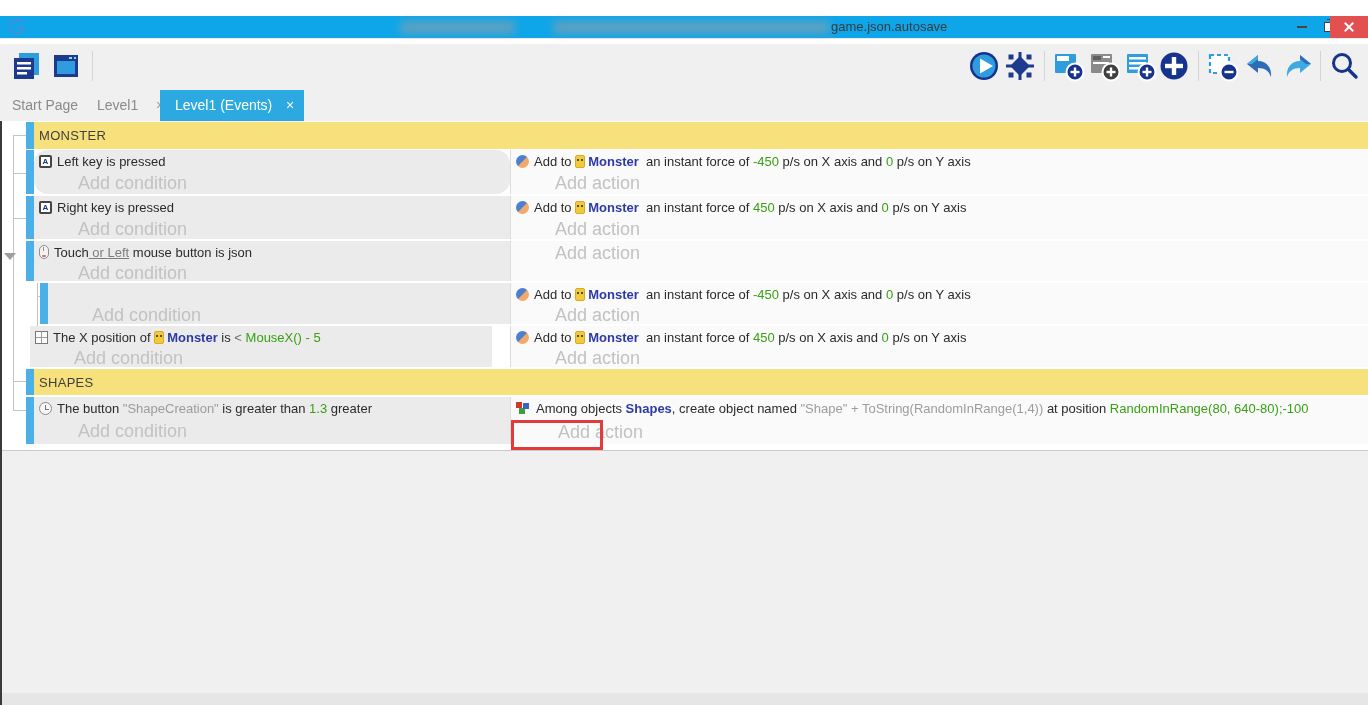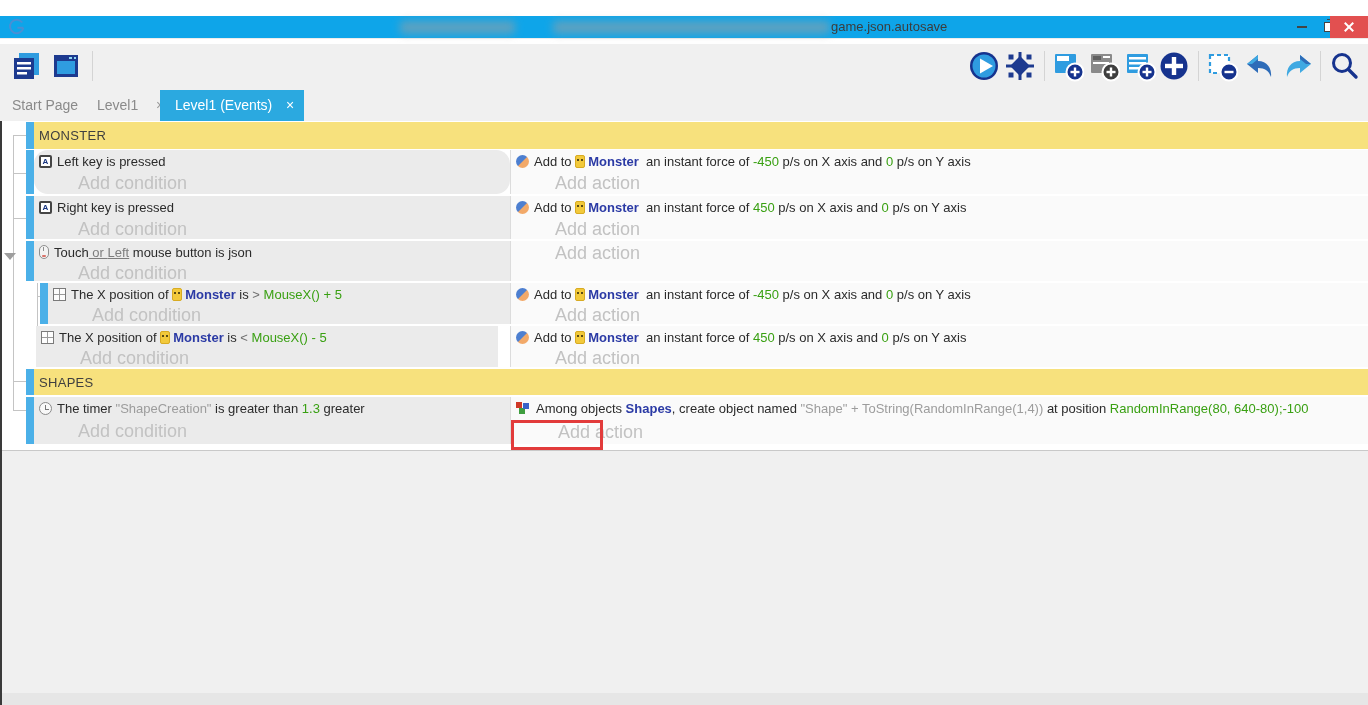--- a/index.html
+++ b/index.html
@@ -267,48 +267,47 @@
     <div class="evline"><span class="tic mouse"></span><span class="seg k">Touch</span><span class="seg mid"> or </span><span class="seg mid">Left</span><span class="seg k"> mouse button is json</span></div>
     <div class="addlink" style="top:22px">Add condition</div>
   </div>
   <div class="vdiv" style="left:510px;top:241px;height:40px;"></div>
   <div class="act" style="left:511px;top:241px;width:857px;height:40px;">
     <div class="addlink" style="top:2px">Add action</div>
   </div>
 
   <div class="bar" style="left:40px;top:283px;height:41px;"></div>
   <div class="cond" style="left:48px;top:283px;width:462px;height:41px;">
-    <div class="evline"><span class="tic position"></span><span class="seg k">The X position of </span><span class="tic object"></span><span class="seg obj">Monster</span><span class="seg k"> is </span><span class="seg op">&gt; </span><span class="seg g">MouseX() + 5</span></div>
     <div class="addlink" style="top:22px">Add condition</div>
   </div>
   <div class="vdiv" style="left:510px;top:283px;height:41px;"></div>
   <div class="act" style="left:511px;top:283px;width:857px;height:41px;">
     <div class="evline"><span class="tic force"></span><span class="seg k">Add to </span><span class="tic object"></span><span class="seg obj">Monster</span><span class="seg k">  an instant force of </span><span class="seg g">-450</span><span class="seg k"> p/s on X axis and </span><span class="seg g">0</span><span class="seg k"> p/s on Y axis</span></div>
     <div class="addlink" style="top:22px">Add action</div>
   </div>
 
   <div class="bar" style="left:40px;top:326px;height:41px;"></div>
-  <div class="cond" style="left:36px;top:326px;width:462px;height:41px;">
+  <div class="cond" style="left:30px;top:326px;width:462px;height:41px;">
     <div class="evline"><span class="tic position"></span><span class="seg k">The X position of </span><span class="tic object"></span><span class="seg obj">Monster</span><span class="seg k"> is </span><span class="seg op">&lt; </span><span class="seg g">MouseX() - 5</span></div>
     <div class="addlink" style="top:22px">Add condition</div>
   </div>
   <div class="vdiv" style="left:510px;top:326px;height:41px;"></div>
   <div class="act" style="left:511px;top:326px;width:857px;height:41px;">
     <div class="evline"><span class="tic force"></span><span class="seg k">Add to </span><span class="tic object"></span><span class="seg obj">Monster</span><span class="seg k">  an instant force of </span><span class="seg g">450</span><span class="seg k"> p/s on X axis and </span><span class="seg g">0</span><span class="seg k"> p/s on Y axis</span></div>
     <div class="addlink" style="top:22px">Add action</div>
   </div>
 
   <div class="bar" style="left:26px;top:369px;height:26px;"></div>
   <div class="grp" style="left:34px;top:369px;width:1334px;height:26px;">
     <span>SHAPES</span>
   </div>
 
   <div class="bar" style="left:26px;top:397px;height:47px;"></div>
   <div class="cond" style="left:34px;top:397px;width:476px;height:47px;">
-    <div class="evline"><span class="tic timer"></span><span class="seg k">The timer </span><span class="seg q">"ShapeCreation"</span><span class="seg k"> is greater than </span><span class="seg g">1.3</span><span class="seg k"> greater</span></div>
+    <div class="evline"><span class="tic timer"></span><span class="seg k">The button </span><span class="seg q">"ShapeCreation"</span><span class="seg k"> is greater than </span><span class="seg g">1.3</span><span class="seg k"> greater</span></div>
     <div class="addlink" style="top:24px">Add condition</div>
   </div>
   <div class="vdiv" style="left:510px;top:397px;height:47px;"></div>
   <div class="act" style="left:511px;top:397px;width:964px;height:47px;text-align:right;">
     <div class="evline"><span class="tic shapes"></span><span class="seg k">Among objects </span><span class="seg obj">Shapes</span><span class="seg k">, create object named </span><span class="seg q">"Shape" + ToString(RandomInRange(1,4))</span><span class="seg k"> at position </span><span class="seg g">RandomInRange(80, 640-80);-100</span></div>
     <div class="addlink" style="top:25px;left:8px">Add action</div>
   </div>
   <div class="redbox"></div>
 
   <div class="hairline"></div>

